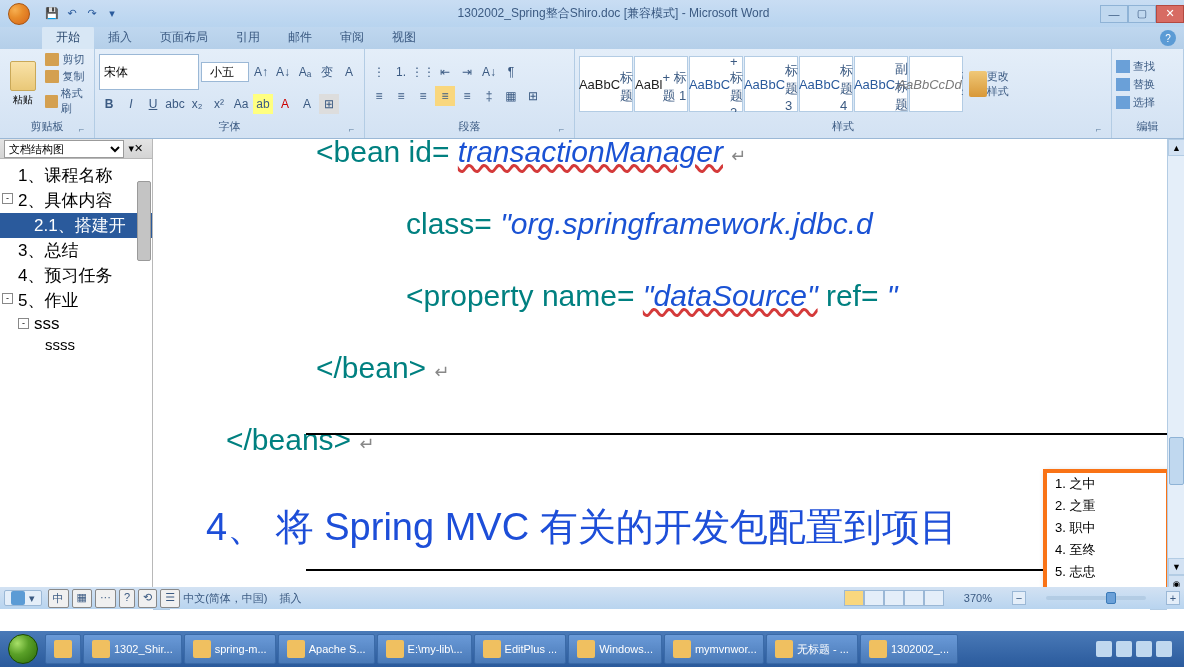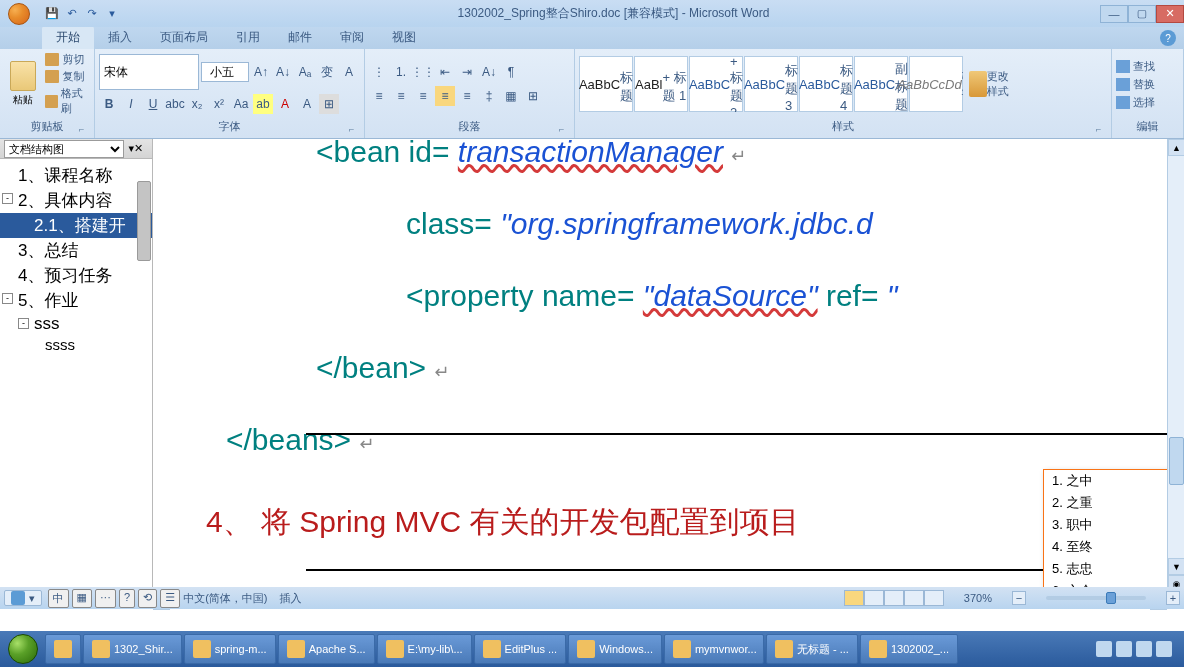--- a/index.html
+++ b/index.html
@@ -89,21 +89,21 @@
 
 
 .doc{flex:1;background:#fff;position:relative;overflow:hidden;}
 .doc-content{position:absolute;left:120px;top:0;font-family:Consolas,monospace;font-size:30px;line-height:1.4;}
 .doc-line{white-space:nowrap;}
 .xml-tag{color:#008080;}
 .xml-attr{color:#008080;}
 .xml-val{color:#1a52d4;font-style:italic;}
 .xml-val2{color:#1a52d4;font-style:italic;text-decoration:underline wavy #d43a3a;}
 .doc-border{border-top:2px solid #000;position:absolute;left:-10px;width:1000px;}
-.section-text{font-family:"Times New Roman",SimSun;font-size:30px;color:#b91c1c;}
+.section-text{font-family:"Times New Roman",SimSun;font-size:38px;color:#1d4ed8;}
 .para-mark{color:#888;font-size:18px;}
 
 
 .vscroll{position:absolute;right:0;top:0;width:17px;height:100%;background:#e4eef9;border-left:1px solid #b3cce4;}
 .vsc-btn{width:17px;height:17px;background:#d3e2f3;border:1px solid #b3cce4;display:flex;align-items:center;justify-content:center;font-size:9px;}
 .vsc-track{height:calc(100% - 68px);position:relative;}
 .vsc-thumb{position:absolute;width:15px;height:48px;background:#c0d8ef;border:1px solid #8fb3d6;border-radius:2px;left:1px;top:70%;}
 .hscroll{position:absolute;left:153px;bottom:0;right:17px;height:17px;background:#e4eef9;border-top:1px solid #b3cce4;display:flex;}
 .hsc-btn{width:17px;height:17px;background:#d3e2f3;border:1px solid #b3cce4;display:flex;align-items:center;justify-content:center;font-size:9px;}
 .hsc-track{flex:1;position:relative;}
@@ -116,21 +116,21 @@
 .status-right{margin-left:auto;display:flex;align-items:center;gap:20px;}
 .view-btns{display:flex;}
 .view-btn{width:20px;height:16px;border:1px solid #9bb8d6;background:#e4eef9;}
 .view-btn.act{background:#f9d77e;}
 .zoom-lbl{font-size:11px;}
 .zoom-slider{width:100px;height:4px;background:#b3cce4;position:relative;border-radius:2px;}
 .zoom-handle{position:absolute;width:10px;height:12px;background:#6aa0d8;border:1px solid #3b7ab8;top:-4px;left:60%;border-radius:2px;}
 .zoom-btn{width:14px;height:14px;border:1px solid #9bb8d6;background:#e4eef9;display:flex;align-items:center;justify-content:center;font-size:11px;cursor:pointer;}
 
 
-.ime-panel{position:absolute;right:14px;top:330px;width:127px;background:#fff;border:1px solid #f97316;box-shadow:2px 2px 6px rgba(0,0,0,.2);font-size:13px;}
+.ime-panel{position:absolute;right:14px;top:330px;width:127px;background:#fff;border:4px solid #f97316;box-shadow:2px 2px 6px rgba(0,0,0,.2);font-size:13px;}
 .ime-item{padding:2px 8px;cursor:pointer;}
 
 
 .taskbar{position:absolute;bottom:0;left:0;right:0;height:36px;background:linear-gradient(#4a7ab8,#2a5a9c);display:flex;align-items:center;padding:0 2px;}
 .start-btn{width:42px;height:32px;display:flex;align-items:center;justify-content:center;}
 .start-orb{width:30px;height:30px;border-radius:50%;background:radial-gradient(circle at 30% 30%,#a8e068,#5aa028 40%,#2a6a08);border:1px solid #1a4a00;}
 .task-item{height:30px;padding:0 8px;background:linear-gradient(#6a9ad8,#4a7ab8);border:1px solid #3a6aa8;border-radius:2px;margin:0 1px;display:flex;align-items:center;gap:4px;color:#fff;font-size:11px;cursor:pointer;max-width:100px;overflow:hidden;white-space:nowrap;}
 .task-ico{width:18px;height:18px;background:#f0c060;border-radius:2px;flex-shrink:0;}
 .tray{margin-left:auto;display:flex;align-items:center;gap:4px;color:#fff;font-size:11px;padding:0 6px;}
 .tray-ico{width:16px;height:16px;background:#c0d8ef;border-radius:2px;}

